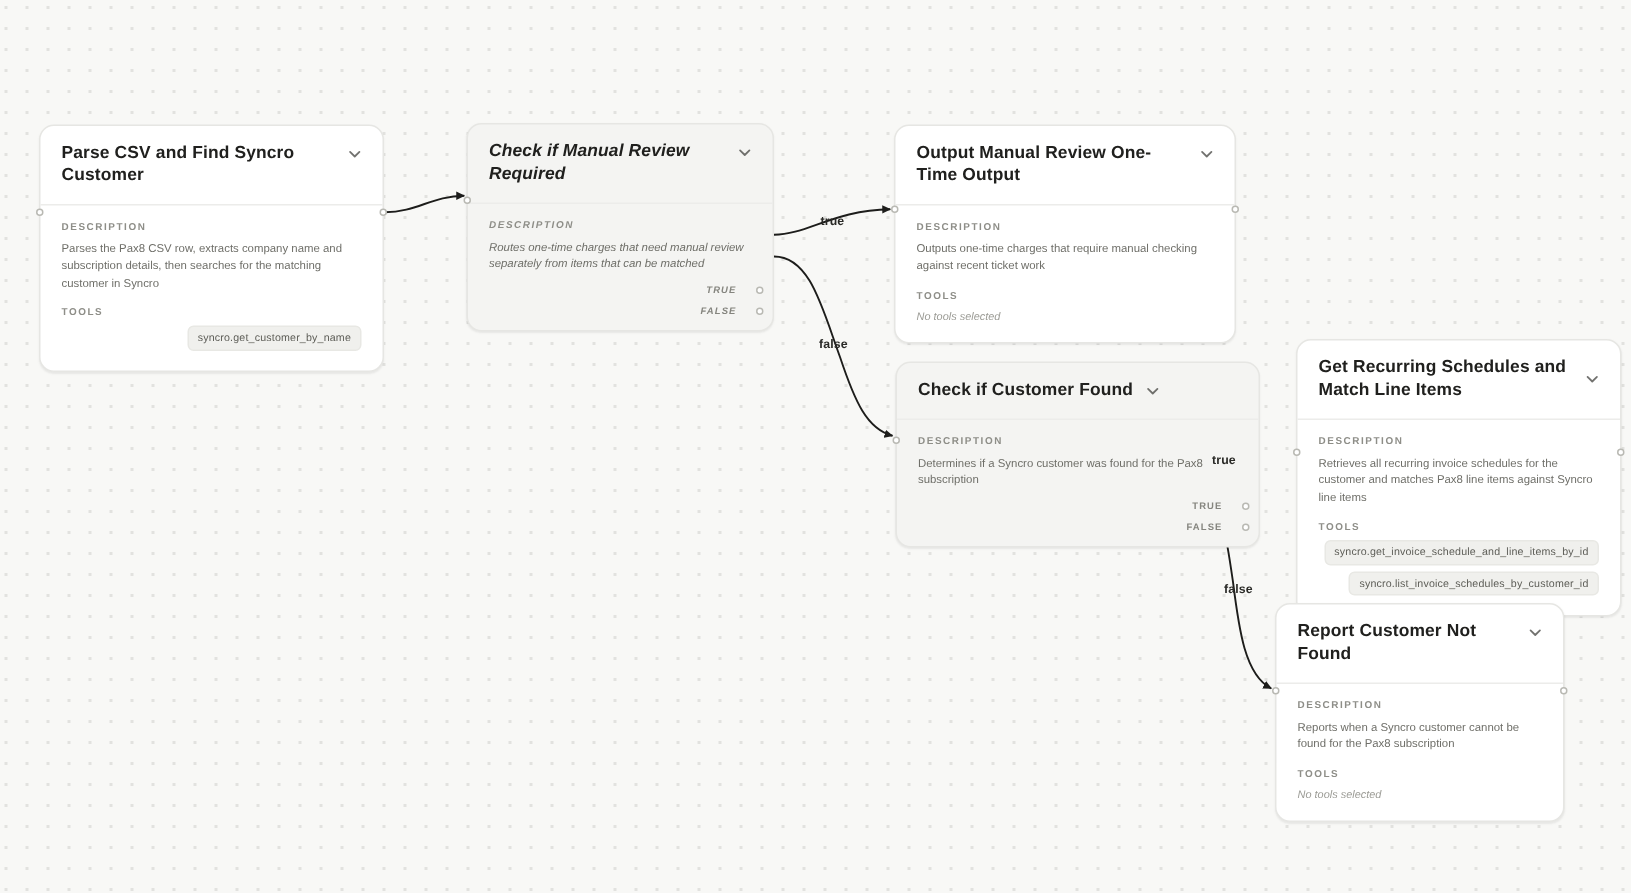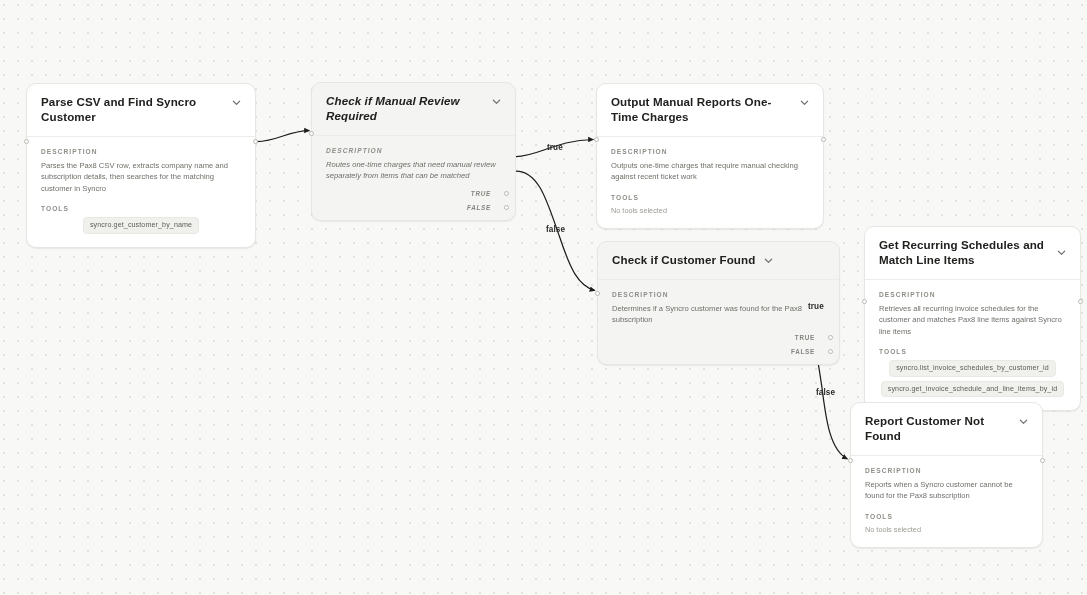--- a/index.html
+++ b/index.html
@@ -75,33 +75,34 @@
     text-transform: uppercase;
     margin-bottom: 5px;
   }
   .sec-text {
     font-size: 7.6px;
     line-height: 1.52;
     color: #6f6f69;
   }
   .sec-gap { height: 11px; }
 
-  .chips { display: flex; flex-direction: column; gap: 4px; align-items: center; }
+  .chips { display: flex; flex-direction: column; gap: 4px; align-items: flex-end; }
   .chip {
     font-size: 7.1px;
     color: #5d5d57;
     background: #f0f0ed;
     border: 1px solid #e8e8e4;
     border-radius: 4px;
     padding: 3px 6px 3.5px 6px;
     letter-spacing: 0.12px;
     white-space: nowrap;
   }
   .no-tools {
     font-size: 7.3px;
+    font-style: italic;
     color: #9b9b95;
   }
 
   
   .branches {
     padding: 0 14px 9px 14px;
     display: flex;
     flex-direction: column;
     align-items: flex-end;
     gap: 7px;
@@ -220,21 +221,21 @@
         <span class="branch-label">FALSE</span>
         <span class="port inline-right"></span>
       </div>
     </div>
   </div>
 
   <div class="node" style="left:596px; top:83px; width:228px;">
     <div class="port left" style="top:53px;"></div>
     <div class="port right" style="top:53px;"></div>
     <div class="node-header">
-      <div class="node-title">Output Manual Reports One-Time Charges</div>
+      <div class="node-title">Output Manual Review One-Time Output</div>
       <span class="chev">
         <svg viewBox="0 0 12 12" width="11" height="11">
             <path d="M2.6 4.6 L6 8 L9.4 4.6" fill="none" stroke="#3d3d39" stroke-width="1.3" stroke-linecap="round" stroke-linejoin="round"></path>
           </svg>
       </span>
     </div>
     <div class="node-body">
       <div class="sec-label">DESCRIPTION</div>
       <div class="sec-text">Outputs one-time charges that require manual checking against recent ticket work</div>
       <div class="sec-gap"></div>
@@ -279,22 +280,22 @@
             <path d="M2.6 4.6 L6 8 L9.4 4.6" fill="none" stroke="#3d3d39" stroke-width="1.3" stroke-linecap="round" stroke-linejoin="round"></path>
           </svg>
       </span>
     </div>
     <div class="node-body">
       <div class="sec-label">DESCRIPTION</div>
       <div class="sec-text">Retrieves all recurring invoice schedules for the customer and matches Pax8 line items against Syncro line items</div>
       <div class="sec-gap"></div>
       <div class="sec-label">TOOLS</div>
       <div class="chips">
+        <span class="chip">syncro.get_invoice_schedule_and_line_items_by_id</span>
         <span class="chip">syncro.list_invoice_schedules_by_customer_id</span>
-        <span class="chip">syncro.get_invoice_schedule_and_line_items_by_id</span>
       </div>
     </div>
   </div>
 
   <div class="node" style="left:850px; top:402px; width:193px;">
     <div class="port left" style="top:55px;"></div>
     <div class="port right" style="top:55px;"></div>
     <div class="node-header">
       <div class="node-title">Report Customer Not Found</div>
       <span class="chev">

